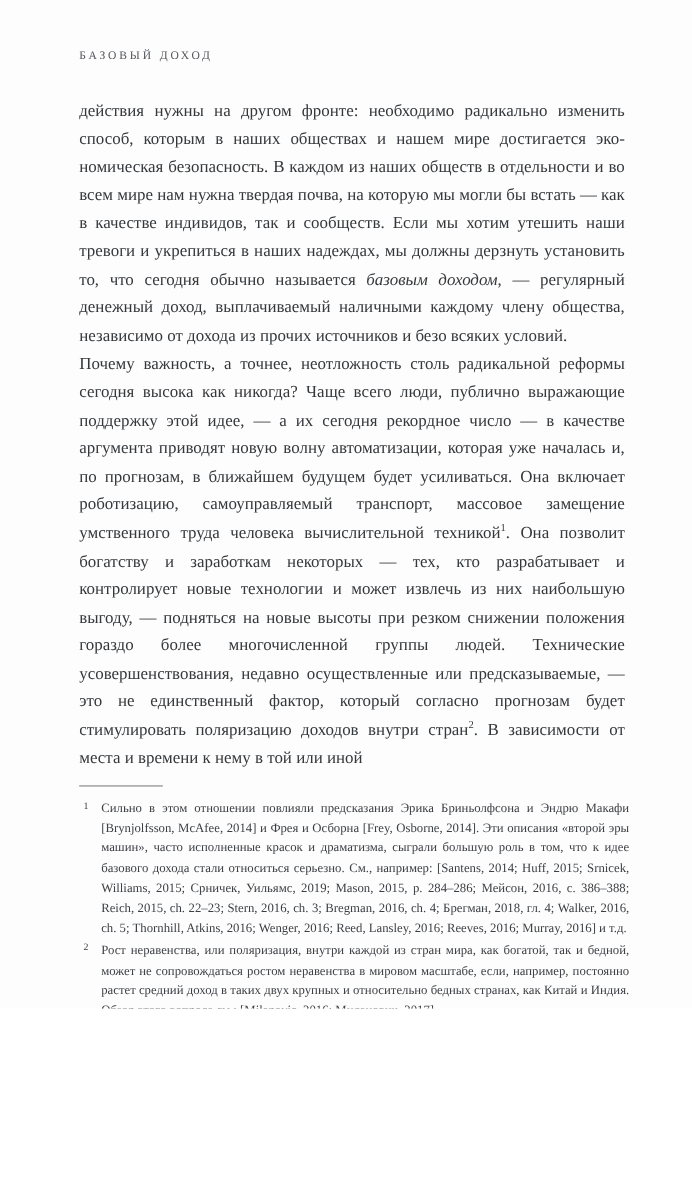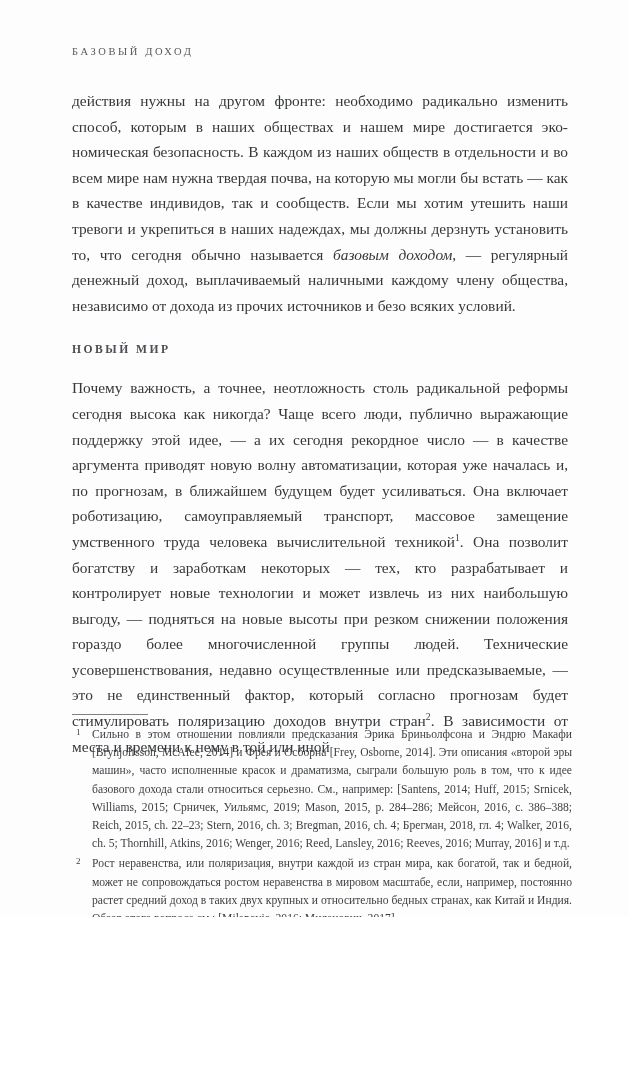--- a/index.html
+++ b/index.html
@@ -98,21 +98,20 @@
 <body>
 
 <div class="page">
 
   <div class="running-head">Базовый доход</div>
 
   <div class="body-col">
 
     <p class="body"><span>действия нужны на другом фронте: необходимо радикально изменить способ, которым в наших обществах и нашем мире достигается эко­номическая безопасность. В каждом из наших обществ в отдельности и во всем мире нам нужна твердая почва, на которую мы могли бы встать — как в качестве индивидов, так и сообществ. Если мы хотим утешить наши тревоги и укрепиться в наших надеждах, мы должны дерзнуть установить то, что сегодня обычно называется </span><i>базовым до­ходом</i><span>, — регулярный денежный доход, выплачиваемый наличными каждому члену общества, независимо от дохода из прочих источни­ков и безо всяких условий.</span></p>
 
-    <h2 class="section-head">Новый мир</h2>
 
     <p class="body"><span>Почему важность, а точнее, неотложность столь радикальной ре­формы сегодня высока как никогда? Чаще всего люди, публично вы­ражающие поддержку этой идее, — а их сегодня рекордное число — в качестве аргумента приводят новую волну автоматизации, которая уже началась и, по прогнозам, в ближайшем будущем будет усили­ваться. Она включает роботизацию, самоуправляемый транспорт, массовое замещение умственного труда человека вычислительной техникой</span><sup class="fnref">1</sup><span>. Она позволит богатству и заработкам некоторых — тех, кто разрабатывает и контролирует новые технологии и может из­влечь из них наибольшую выгоду, — подняться на новые высоты при резком снижении положения гораздо более многочисленной группы людей. Технические усовершенствования, недавно осуществленные или предсказываемые, — это не единственный фактор, который со­гласно прогнозам будет стимулировать поляризацию доходов вну­три стран</span><sup class="fnref">2</sup><span>. В зависимости от места и времени к нему в той или иной</span></p>
 
   </div>
 
   <div class="footnotes">
     <div class="fn-rule"></div>
 
     <div class="footnote">
       <span class="fn-num">1</span>

